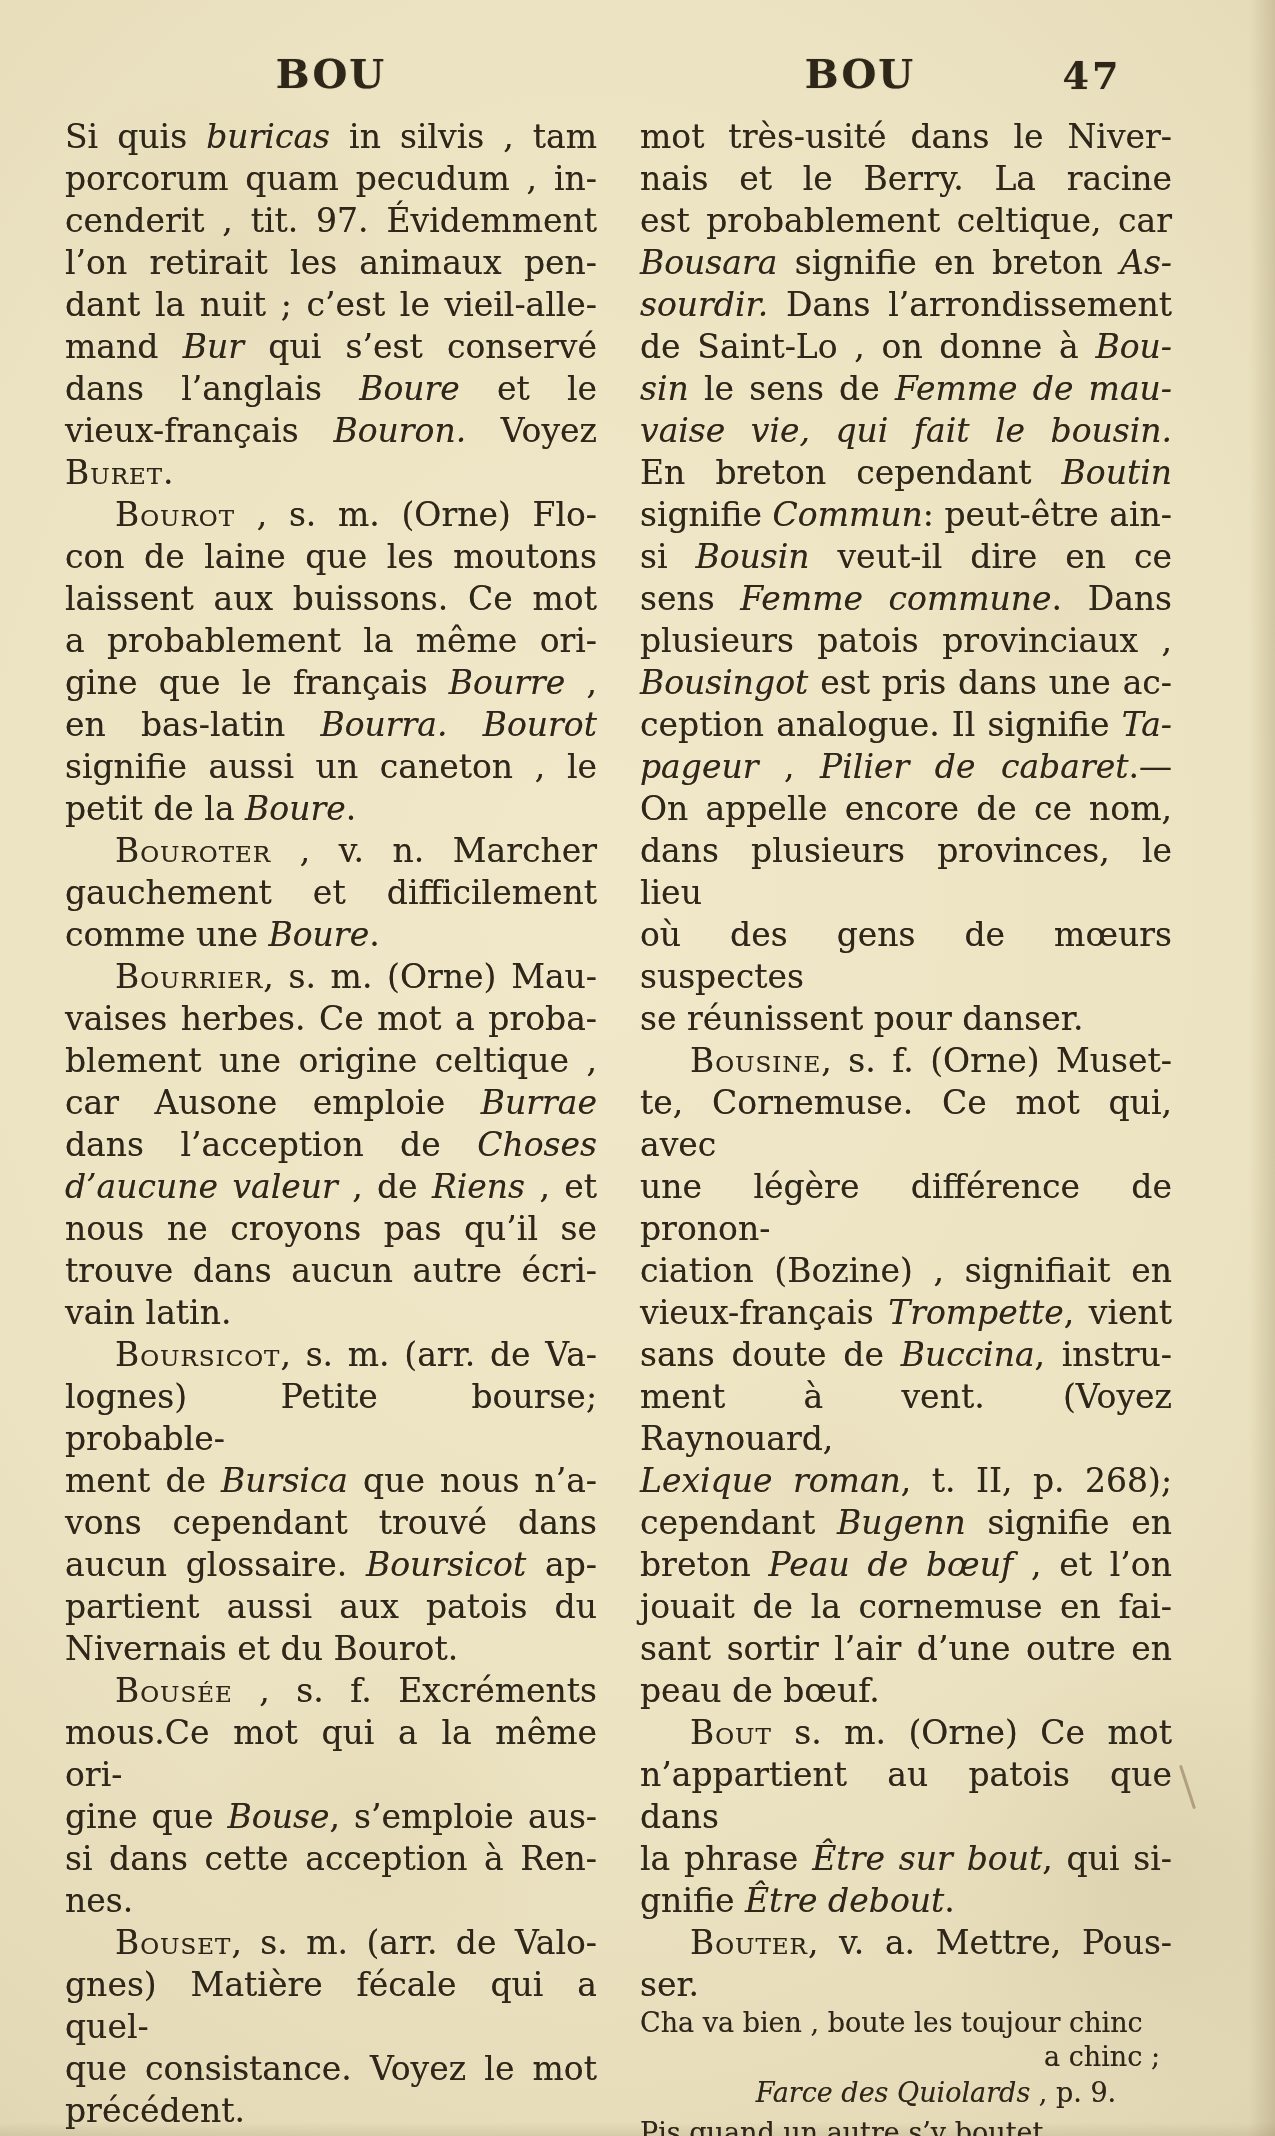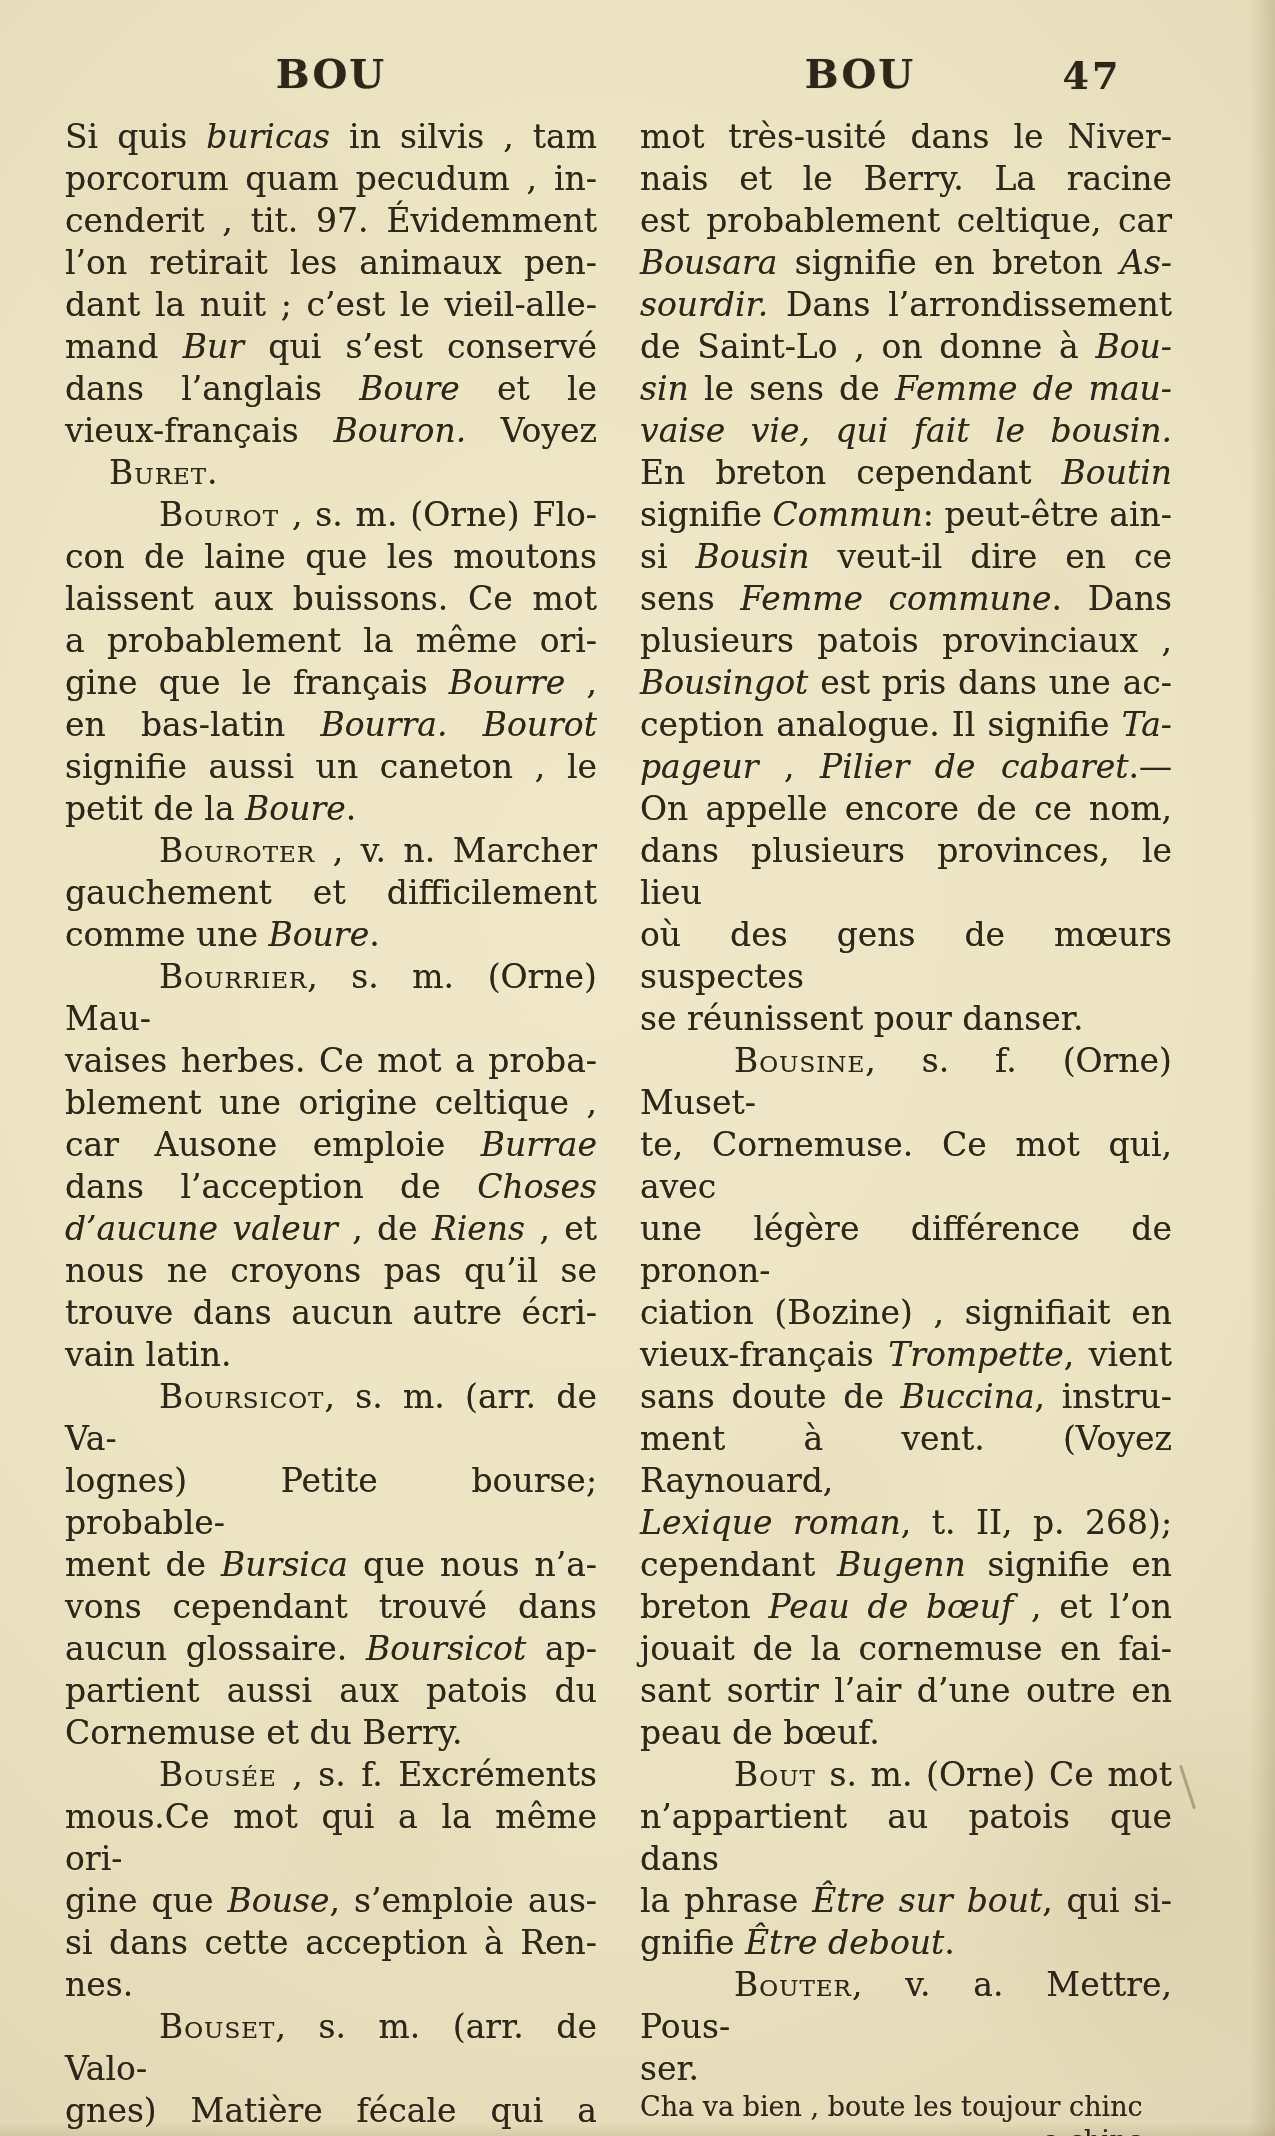--- a/index.html
+++ b/index.html
@@ -48,21 +48,21 @@
     text-shadow:0 0 .6px rgba(46,38,25,.5);
   }
   #col-left{left:65px;}
   #col-right{left:640px;}
   .line{text-align:justify;text-align-last:justify;}
   .a-l{text-align:left;text-align-last:left;}
   .a-r{text-align:left;text-align-last:right;padding-right:12px;}
   .a-c{text-align:center;text-align-last:center;}
   .para.indent > .line:first-child{text-indent:50px;}
   .f-i{font-style:italic;}
-  .f-sc{font-variant:small-caps;letter-spacing:1px;margin-left:44px;}
+  .f-sc{font-variant:small-caps;letter-spacing:1px;}
   .para.citation{font-size:27px;line-height:34px;}
   .gap-top{margin-top:0;}
   .para.gap6{margin-top:6px;}
   .src{margin-top:2px;padding-left:60px;}
   .pen-mark{
     position:absolute;left:1186px;top:1764px;width:3px;height:46px;
     background:rgba(108,84,56,.42);border-radius:2px;
     transform:rotate(-18deg);
   }
 </style>
@@ -116,21 +116,21 @@
         <div class="line a-j"><span class="f-n">trouve dans aucun autre écri-</span></div>
         <div class="line a-l"><span class="f-n">vain latin.</span></div>
       </div>
       <div class="para indent">
         <div class="line a-j"><span class="f-sc">Boursicot</span><span class="f-n">, s. m. (arr. de Va-</span></div>
         <div class="line a-j"><span class="f-n">lognes) Petite bourse; probable-</span></div>
         <div class="line a-j"><span class="f-n">ment de </span><span class="f-i">Bursica</span><span class="f-n"> que nous n’a-</span></div>
         <div class="line a-j"><span class="f-n">vons cependant trouvé dans</span></div>
         <div class="line a-j"><span class="f-n">aucun glossaire. </span><span class="f-i">Boursicot</span><span class="f-n"> ap-</span></div>
         <div class="line a-j"><span class="f-n">partient aussi aux patois du</span></div>
-        <div class="line a-l"><span class="f-n">Cornemuse et du Berry.</span></div>
+        <div class="line a-l"><span class="f-n">Nivernais et du Bourot.</span></div>
       </div>
       <div class="para indent">
         <div class="line a-j"><span class="f-sc">Bousée</span><span class="f-n"> , s. f. Excréments</span></div>
         <div class="line a-j"><span class="f-n">mous.Ce mot qui a la même ori-</span></div>
         <div class="line a-j"><span class="f-n">gine que </span><span class="f-i">Bouse</span><span class="f-n">, s’emploie aus-</span></div>
         <div class="line a-j"><span class="f-n">si dans cette acception à Ren-</span></div>
         <div class="line a-l"><span class="f-n">nes.</span></div>
       </div>
       <div class="para indent">
         <div class="line a-j"><span class="f-sc">Bouset</span><span class="f-n">, s. m. (arr. de Valo-</span></div>

